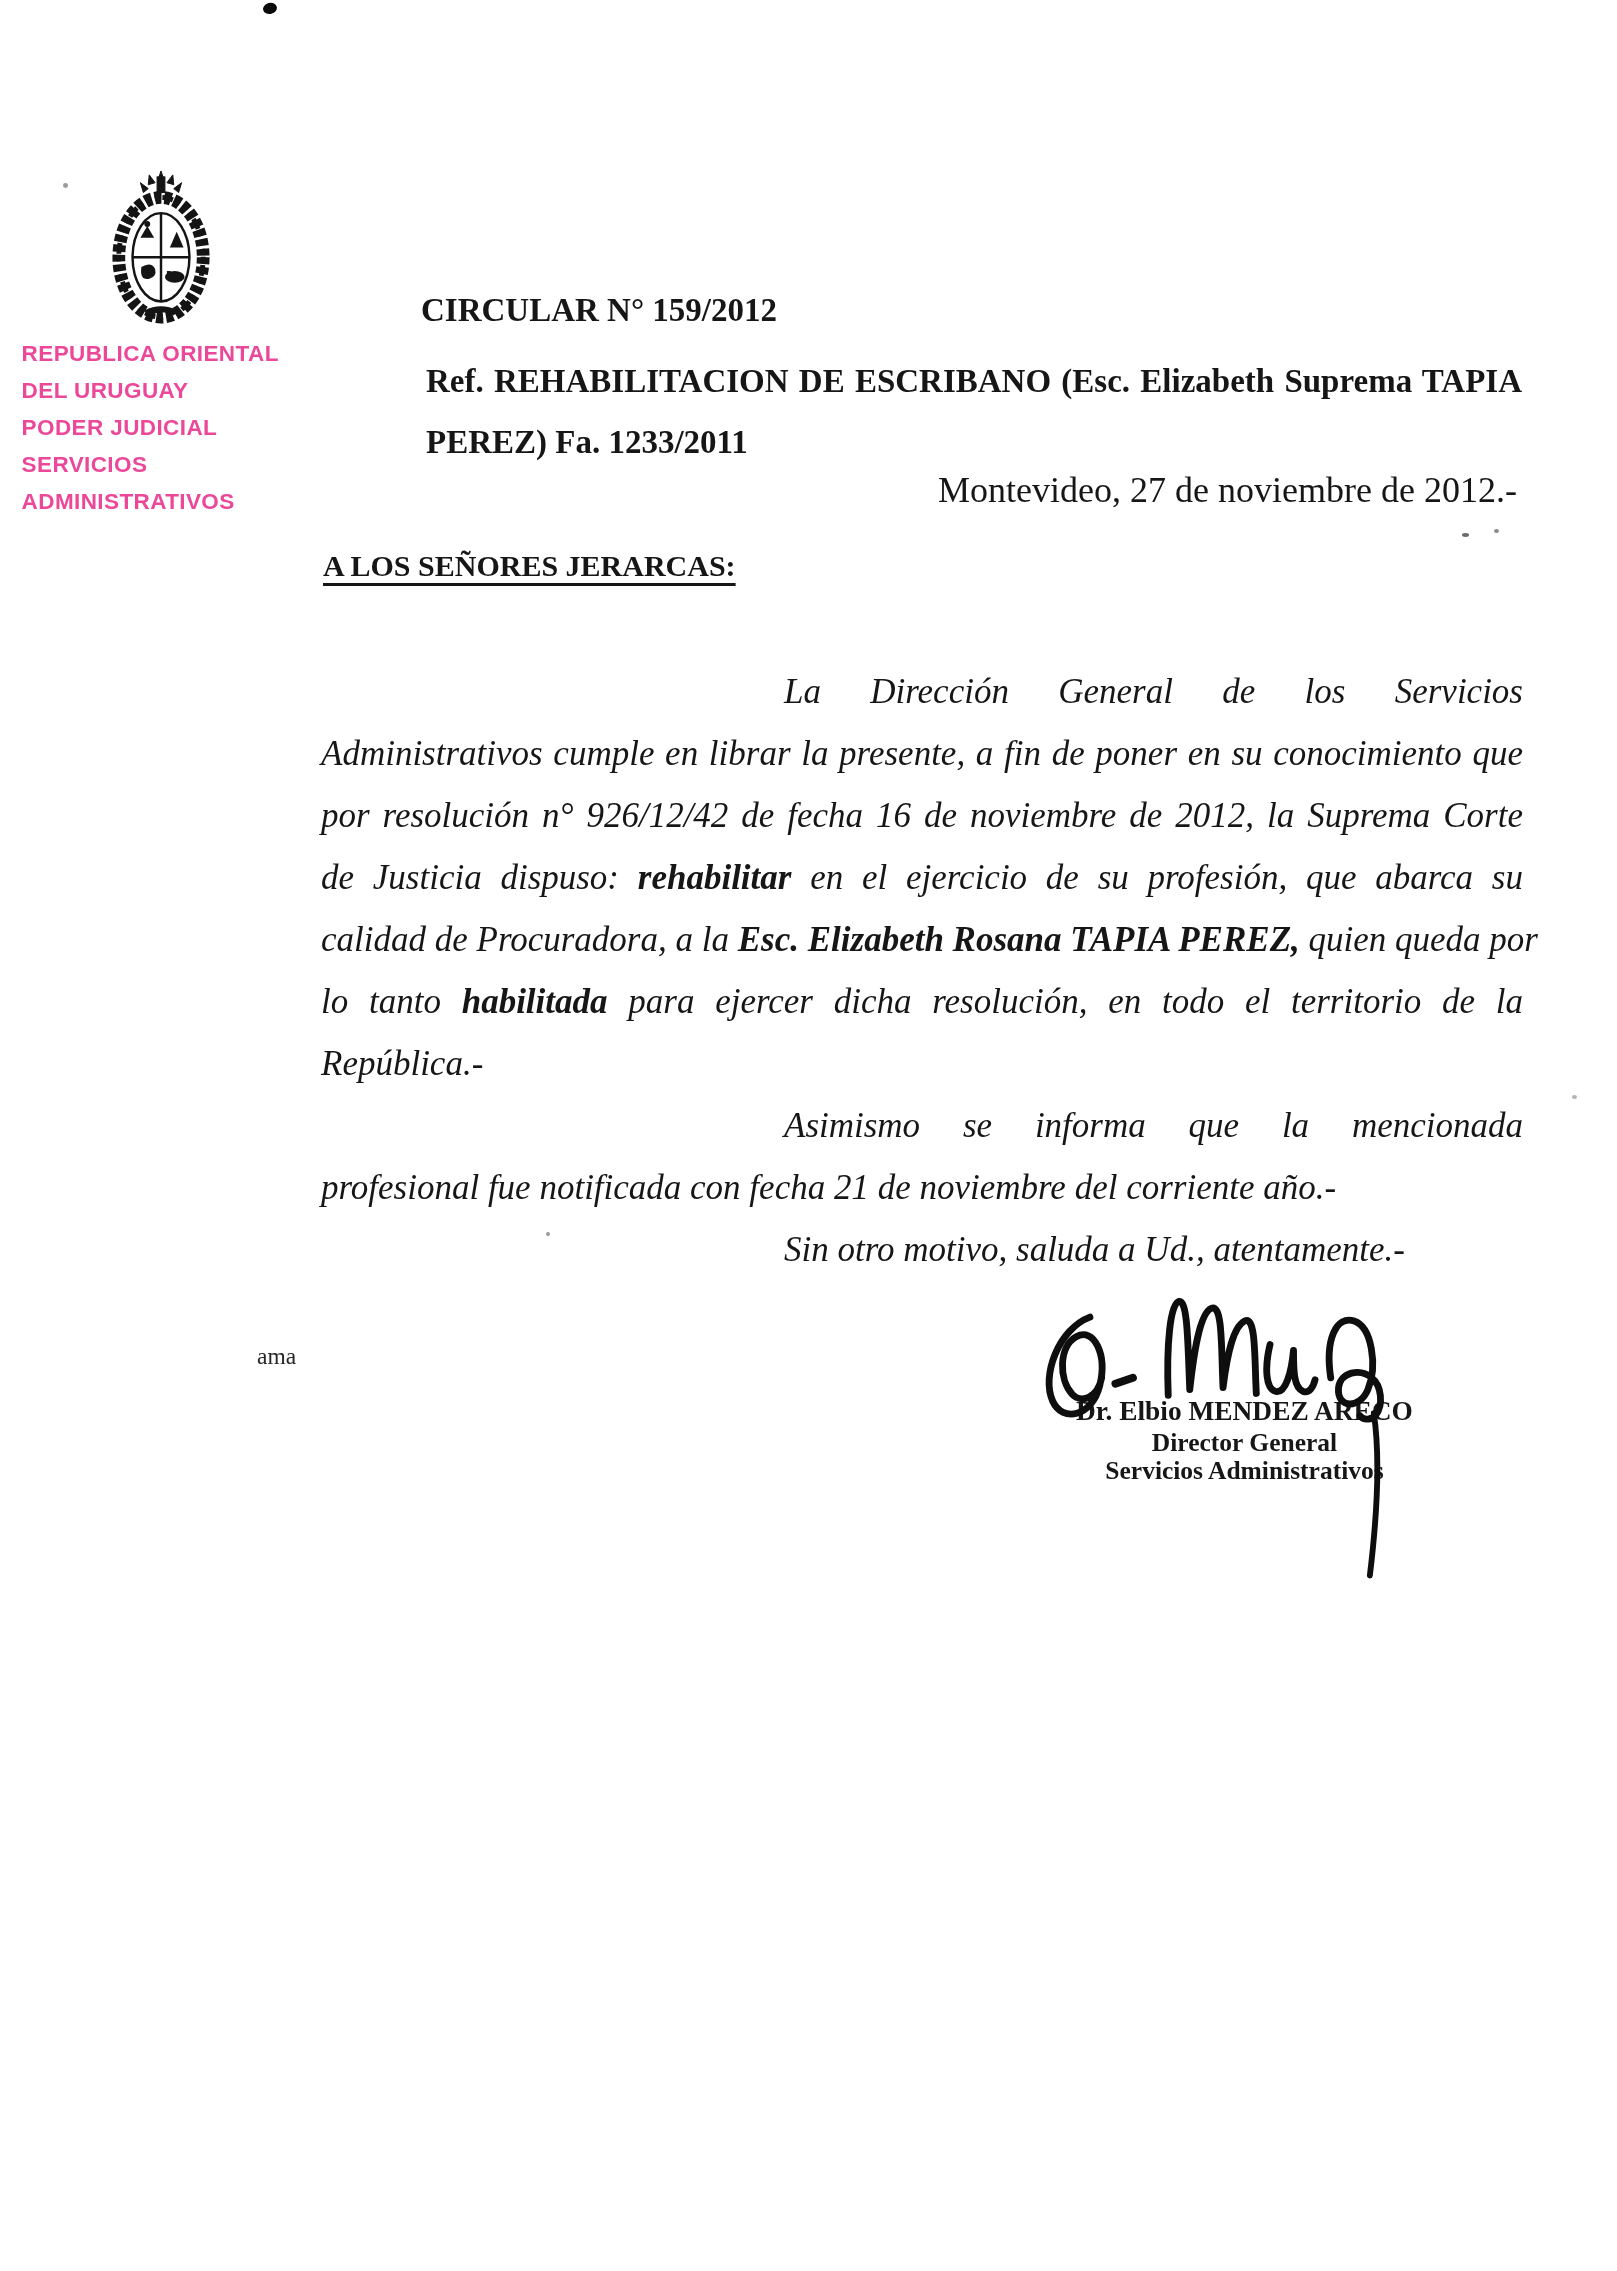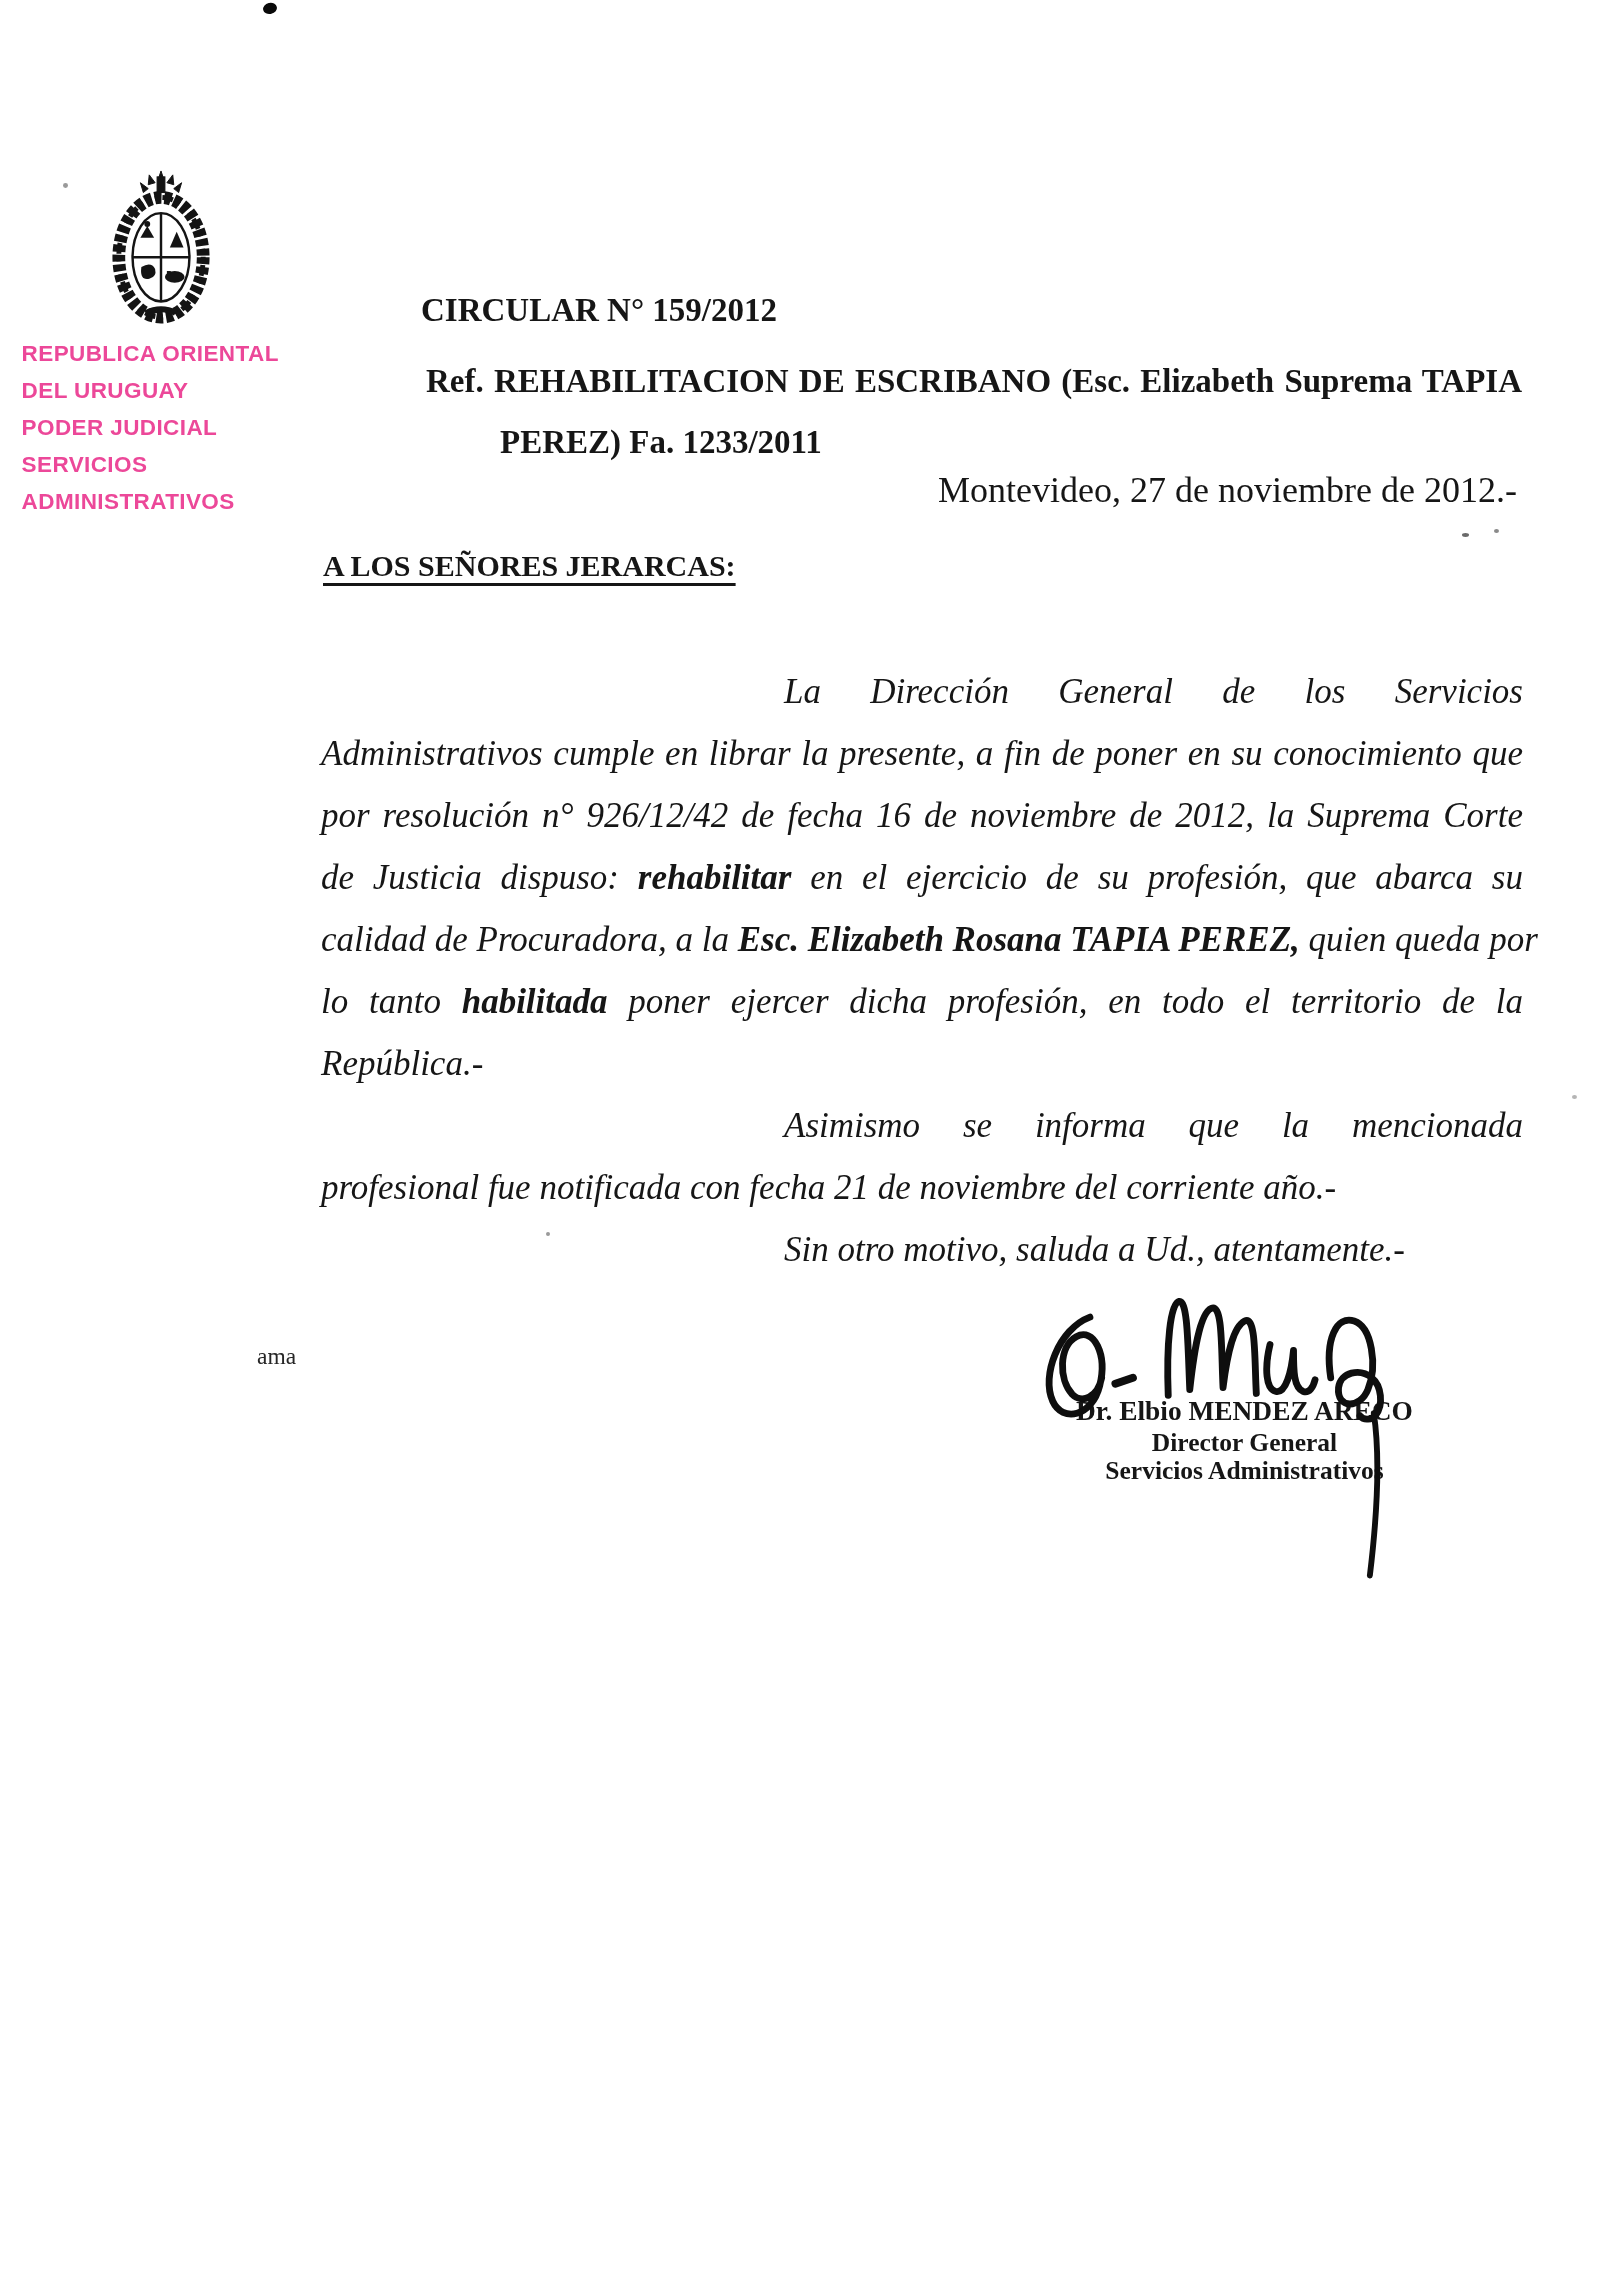--- a/index.html
+++ b/index.html
@@ -23,21 +23,21 @@
     left:21.6px; top:335px; width:289px;
     font-family:"Liberation Sans","DejaVu Sans",sans-serif;
     font-weight:600; font-size:22.5px; line-height:37px;
     letter-spacing:0.4px; color:#ec4899;
   }
 
   
   .circular { left:421px; top:290px; font-size:33px; font-weight:bold; line-height:41px; white-space:nowrap; }
   .ref-block { left:426px; top:351px; width:1096px; font-size:33px; font-weight:bold; line-height:61px; }
   .ref-line1 { white-space:nowrap; text-align:justify; text-align-last:justify; }
-  .ref-line2 { margin-left:74px; white-space:nowrap; }
+  .ref-line2 { white-space:nowrap; }
   .dateline { left:938px; top:469px; font-size:36px; white-space:nowrap; }
   .salutation {
     left:323px; top:549px; font-size:30px; font-weight:bold; white-space:nowrap;
     text-decoration:underline; text-decoration-thickness:2.9px; text-underline-offset:6.9px;
   }
 
   
   .body-text { left:321px; top:661px; width:1202px; font-size:35px; }
   .line { height:62px; line-height:62px; white-space:nowrap; text-align:justify; text-align-last:justify;font-style:italic; }
   .line.plain { text-align-last:left; }
@@ -114,21 +114,21 @@
   <div class="abs dateline">Montevideo, 27 de noviembre de 2012.-</div>
 
   <div class="abs salutation">A LOS SEÑORES JERARCAS:</div>
 
   <div class="abs body-text">
     <div class="line indent">La Dirección General de los Servicios</div>
     <div class="line">Administrativos cumple en librar la presente, a fin de poner en su conocimiento que</div>
     <div class="line">por resolución n° 926/12/42 de fecha 16 de noviembre de 2012, la Suprema Corte</div>
     <div class="line"><span>de Justicia dispuso: </span><b>rehabilitar</b><span> en el ejercicio de su profesión, que abarca su</span></div>
     <div class="line"><span>calidad de Procuradora, a la </span><b>Esc. Elizabeth Rosana TAPIA PEREZ,</b><span> quien queda por</span></div>
-    <div class="line"><span>lo tanto </span><b>habilitada</b><span> poner ejercer dicha profesión, en todo el territorio de la</span></div>
+    <div class="line"><span>lo tanto </span><b>habilitada</b><span> para ejercer dicha resolución, en todo el territorio de la</span></div>
     <div class="line plain">República.-</div>
     <div class="line indent">Asimismo se informa que la mencionada</div>
     <div class="line plain">profesional fue notificada con fecha 21 de noviembre del corriente año.-</div>
     <div class="line plain indent">Sin otro motivo, saluda a Ud., atentamente.-</div>
   </div>
 
   <div class="abs initials">ama</div>
 
   <div class="abs sig-name">Dr. Elbio MENDEZ ARECO</div>
   <div class="abs sig-title1">Director General</div>

